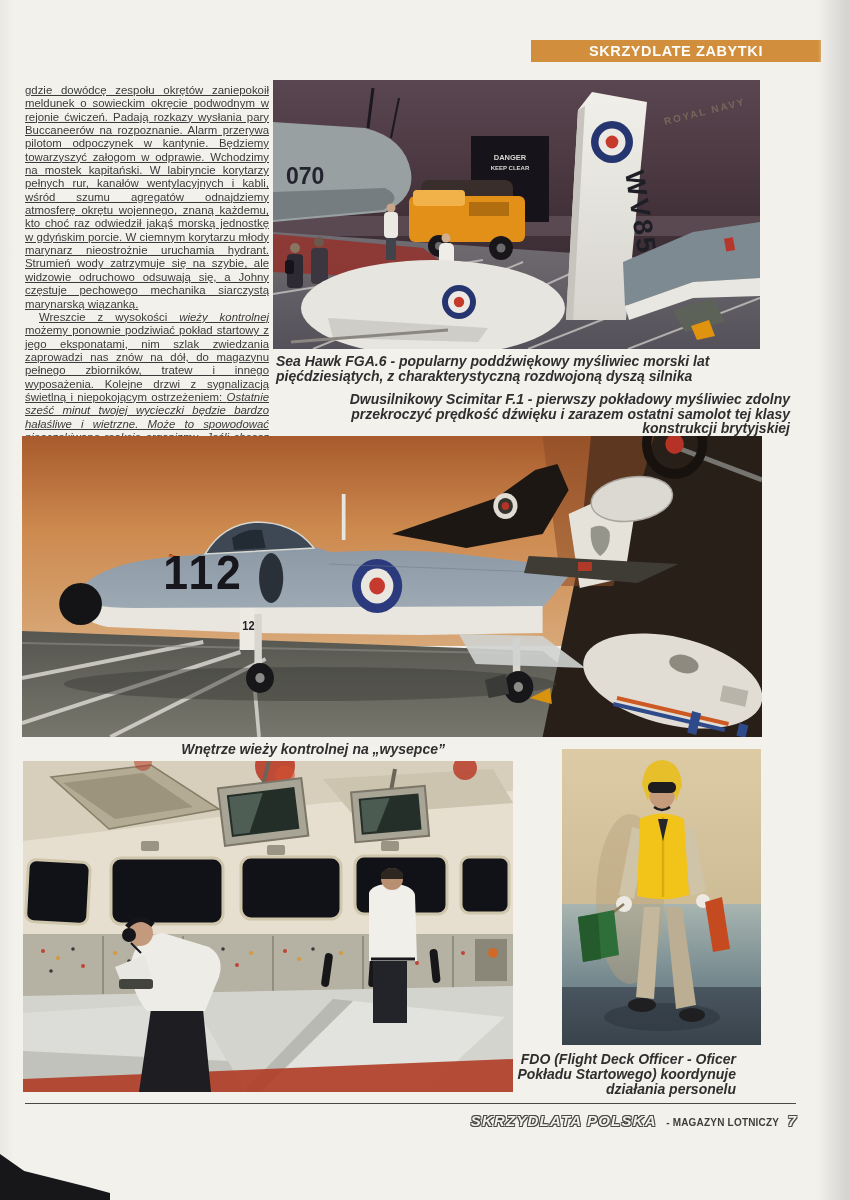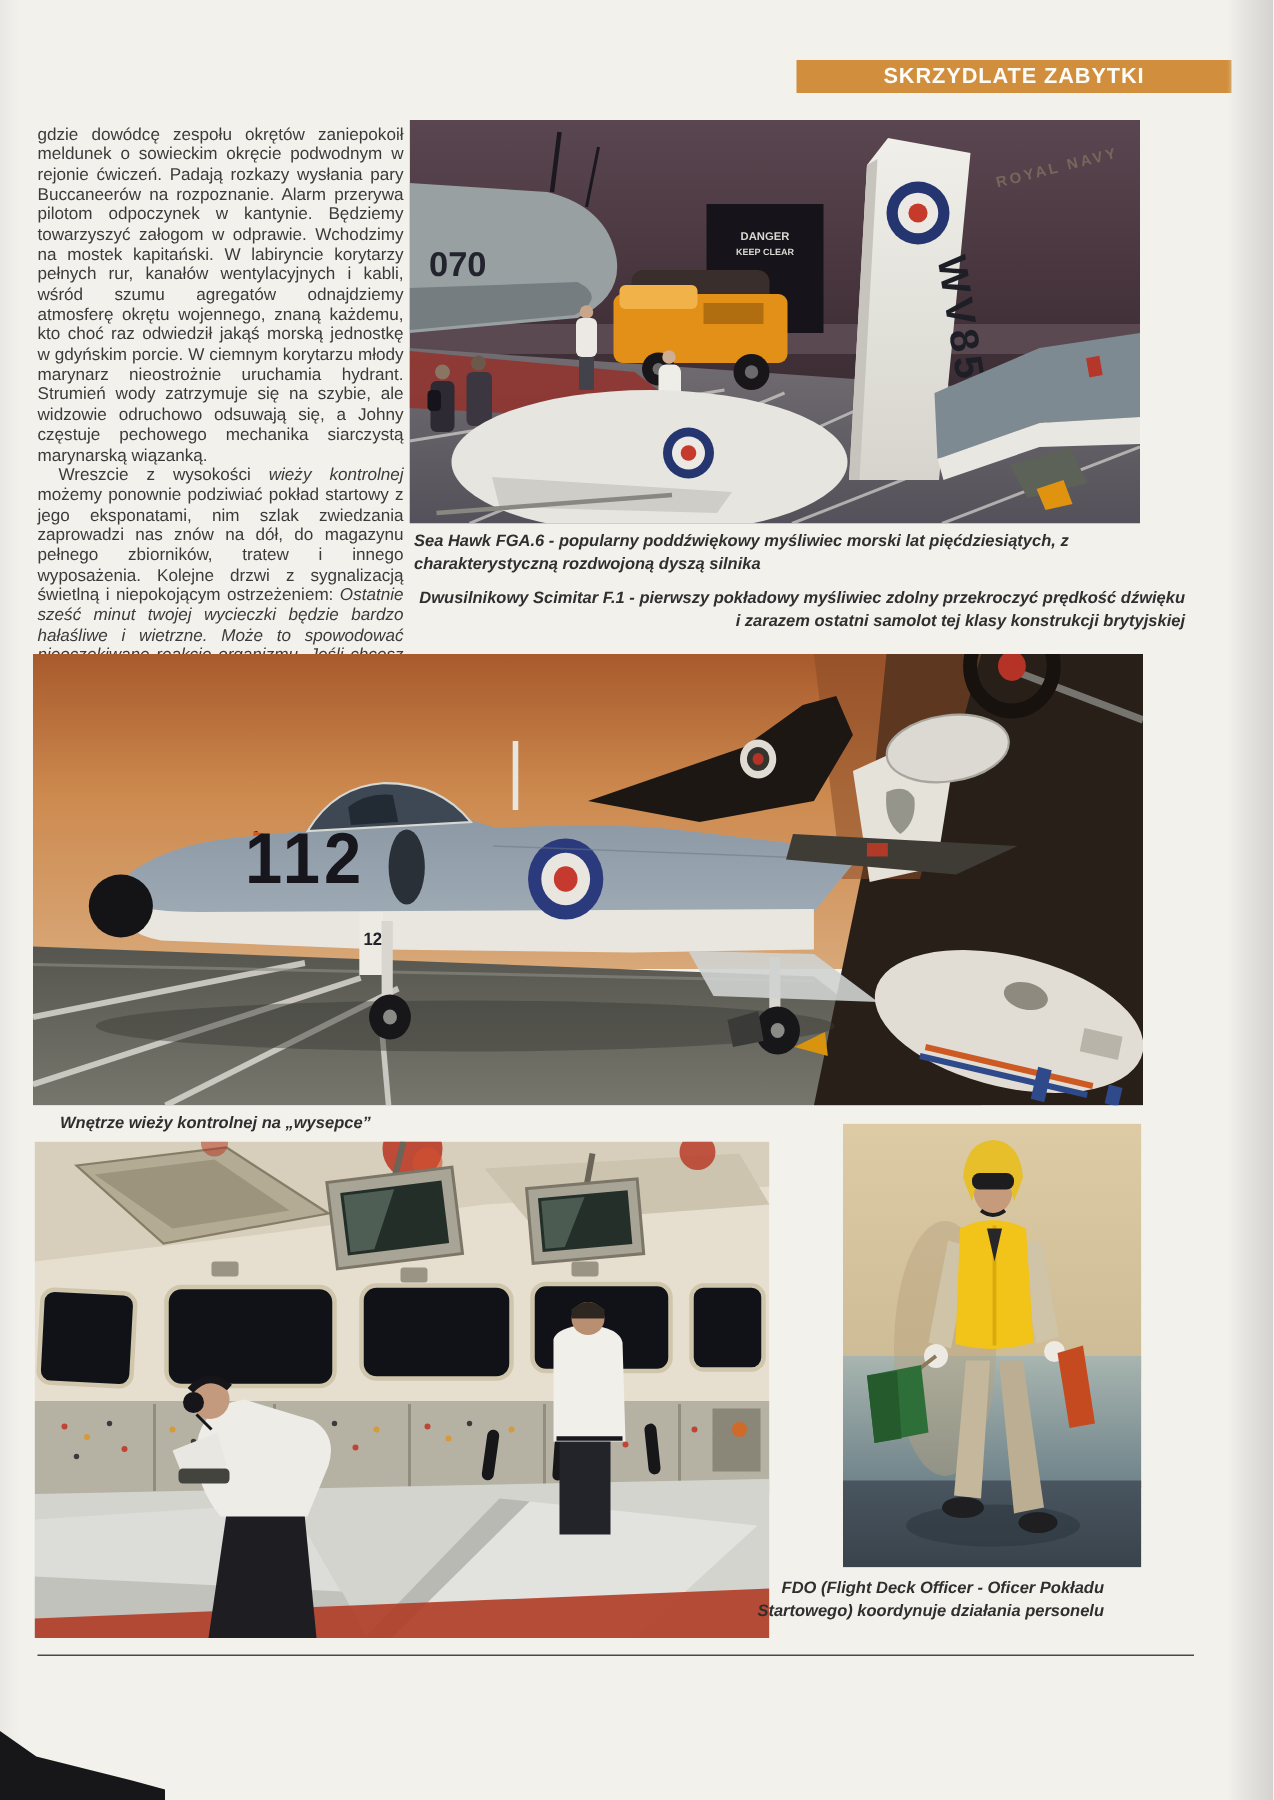--- a/index.html
+++ b/index.html
@@ -12,29 +12,29 @@
     background:linear-gradient(90deg,#e2e1dd,rgba(226,225,221,0));opacity:.55;}
   .corner-dark{position:absolute;left:0;top:1150px;width:110px;height:50px;background:#17171a;
     clip-path:polygon(0 8%,22% 42%,80% 74%,100% 86%,100% 100%,0 100%);}
   
   .header-bar{position:absolute;left:531px;top:40px;width:290px;height:22px;background:#d18f3d;
     display:flex;align-items:center;justify-content:center;}
   .header-bar span{color:#fdfcf8;font-weight:bold;font-size:14.5px;letter-spacing:.6px;}
   
   .article{position:absolute;left:25px;top:84px;width:244px;color:#3b3b3b;
     font-size:11.4px;line-height:13.35px;text-align:justify;}
-  .article p{margin:0;}
+  .article p{margin:0;text-decoration:underline;}
   .article p.p2{text-indent:14px;}
   .it{font-style:italic;}
   
   .cap{position:absolute;color:#2f2f2f;font-weight:bold;font-style:italic;
-    font-size:11px;line-height:14.6px;}
+    font-size:14px;line-height:14.6px;}
   .cap1{left:276px;top:354px;width:514px;}
   .cap2{left:276px;top:392px;width:514px;text-align:right;}
-  .cap3{left:40px;top:742px;width:420px;}
+  .cap3{left:25px;top:742px;width:420px;text-align:right;}
   .cap4{left:496px;top:1052px;width:240px;text-align:right;line-height:15px;}
   
   .photo{position:absolute;overflow:hidden;}
   .photo svg{display:block;width:100%;height:100%;}
   .photo1{left:273px;top:80px;width:487px;height:269px;}
   .photo2{left:22px;top:436px;width:740px;height:301px;}
   .photo3{left:23px;top:761px;width:490px;height:331px;}
   .photo4{left:562px;top:749px;width:199px;height:296px;}
   
   .footer-rule{position:absolute;left:25px;top:1103px;width:771px;height:0;
@@ -414,17 +414,22 @@
         <polygon points="16,168 52,161 57,206 21,213" fill="#2e6e38"></polygon>
         <polygon points="16,168 36,165 39,210 21,213" fill="#245a2c"></polygon>
         <polygon points="143,153 160,148 168,200 151,203" fill="#c64a20"></polygon>
       </g>
     </svg>
   </div>
 
   <div class="cap cap4">FDO (Flight Deck Officer - Oficer Pokładu Startowego) koordynuje działania personelu</div>
 
   <div class="footer-rule"></div>
+  <div class="footer">
+    <span class="logo">SKRZYDLATA POLSKA</span>
+    <span class="suffix">- MAGAZYN LOTNICZY</span>
+    <span class="pnum">7</span>
+  </div>
 
   <div class="edge-left"></div>
   <div class="edge-right"></div>
   <div class="corner-dark"></div>
 </div>
 
 </body></html>

